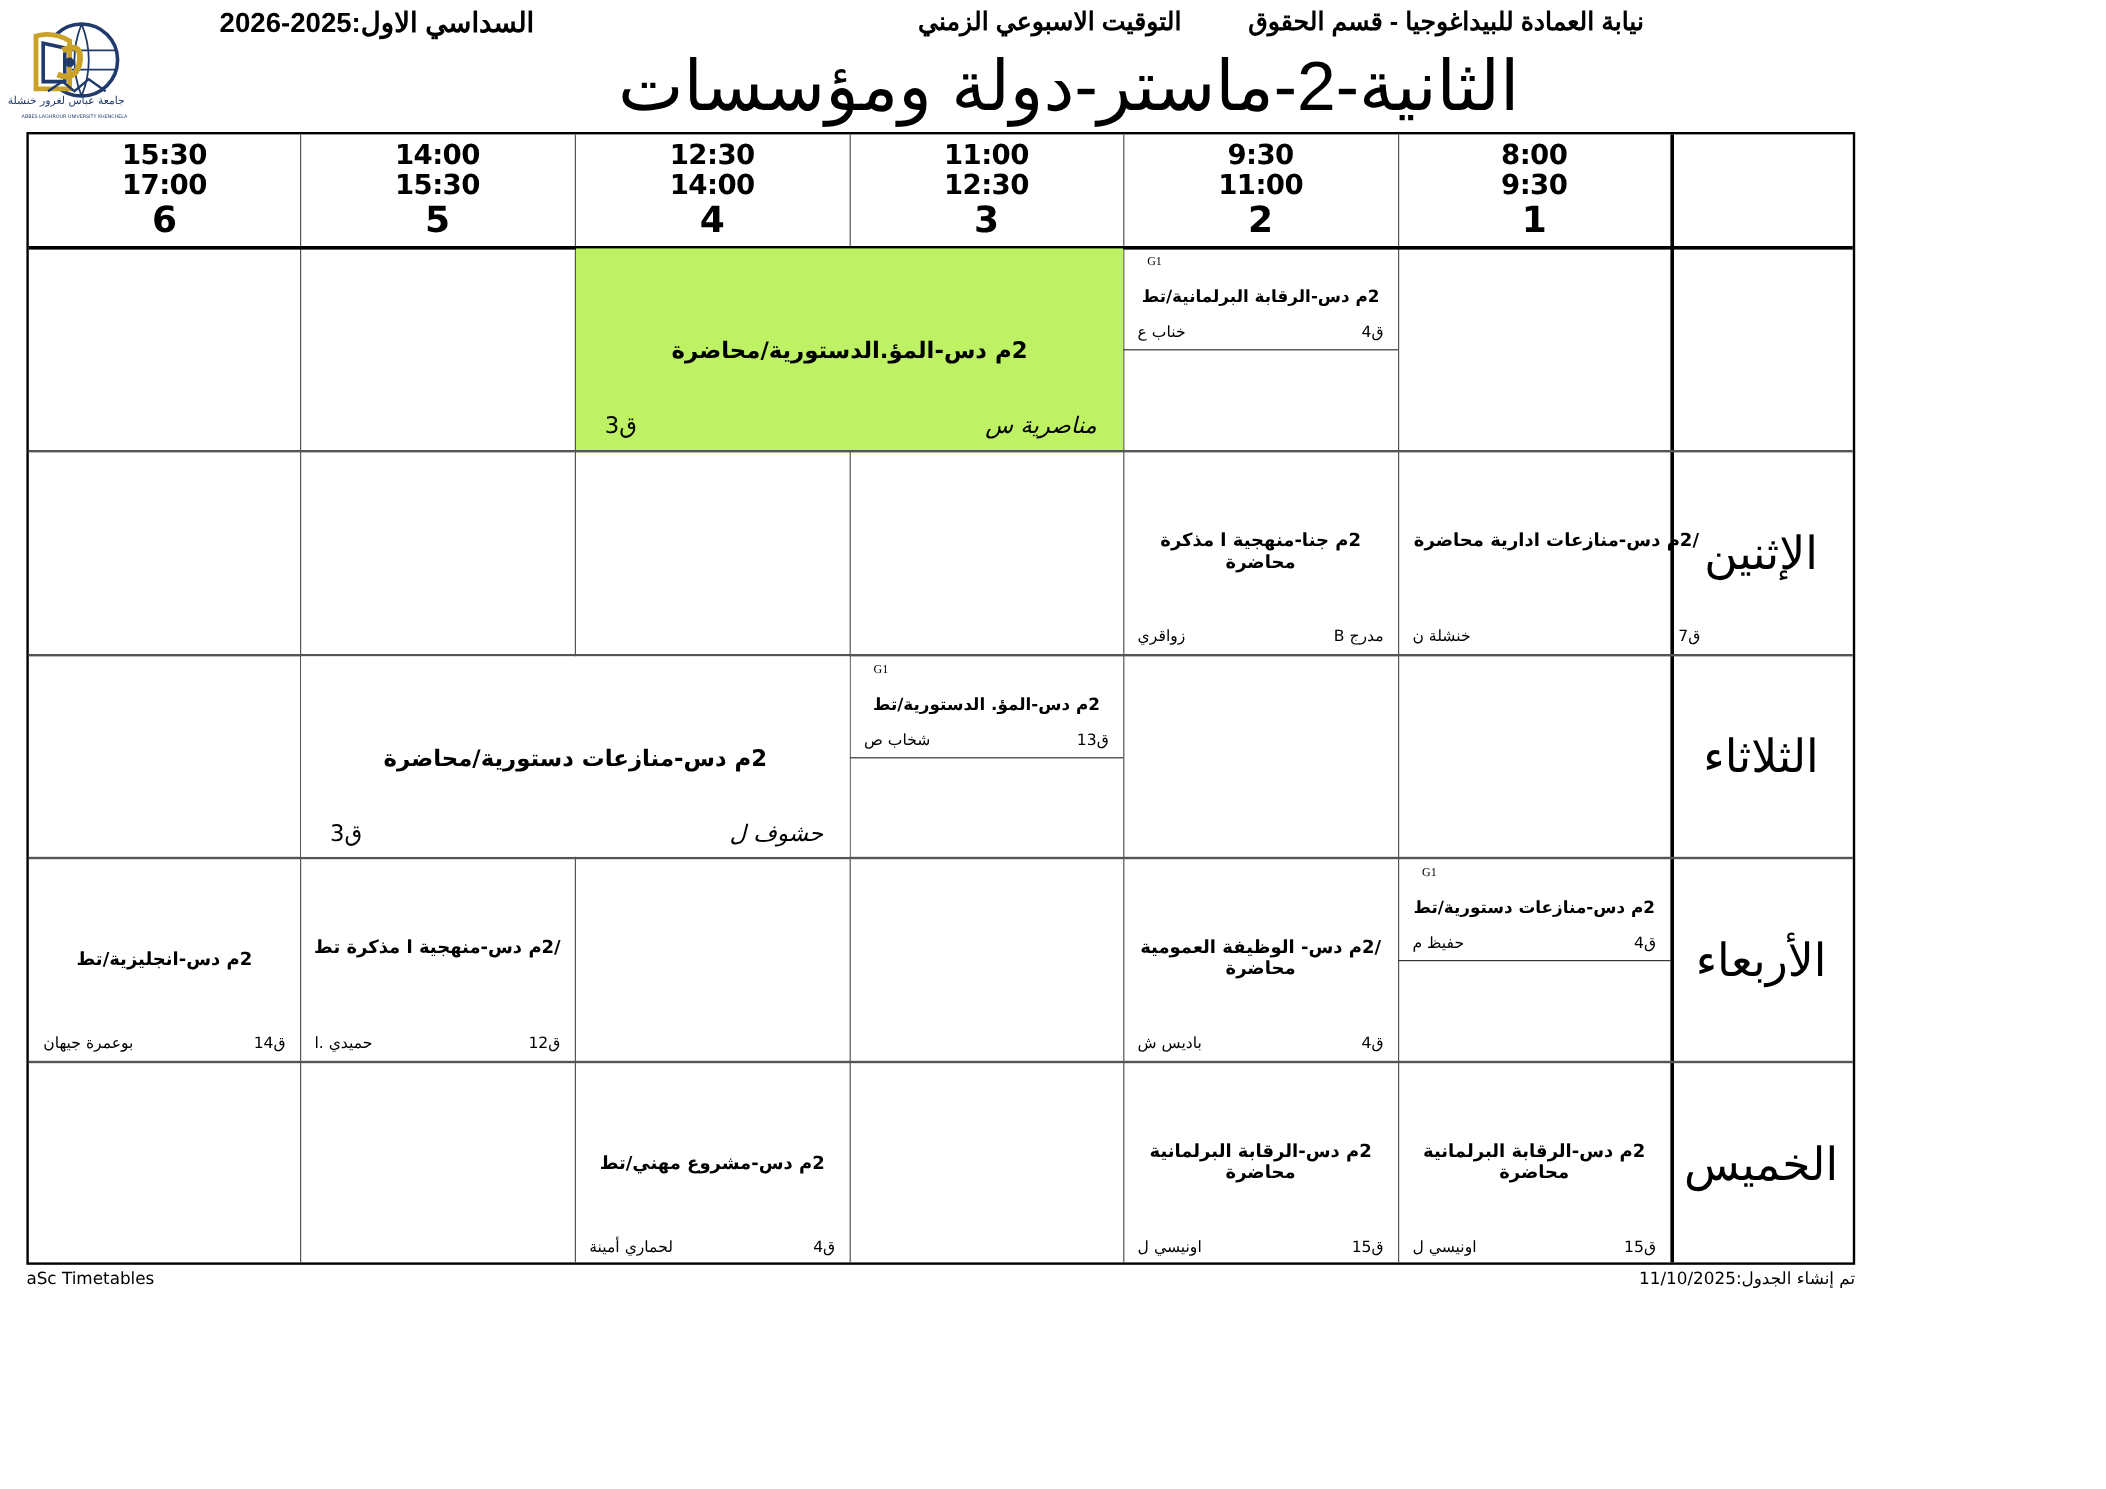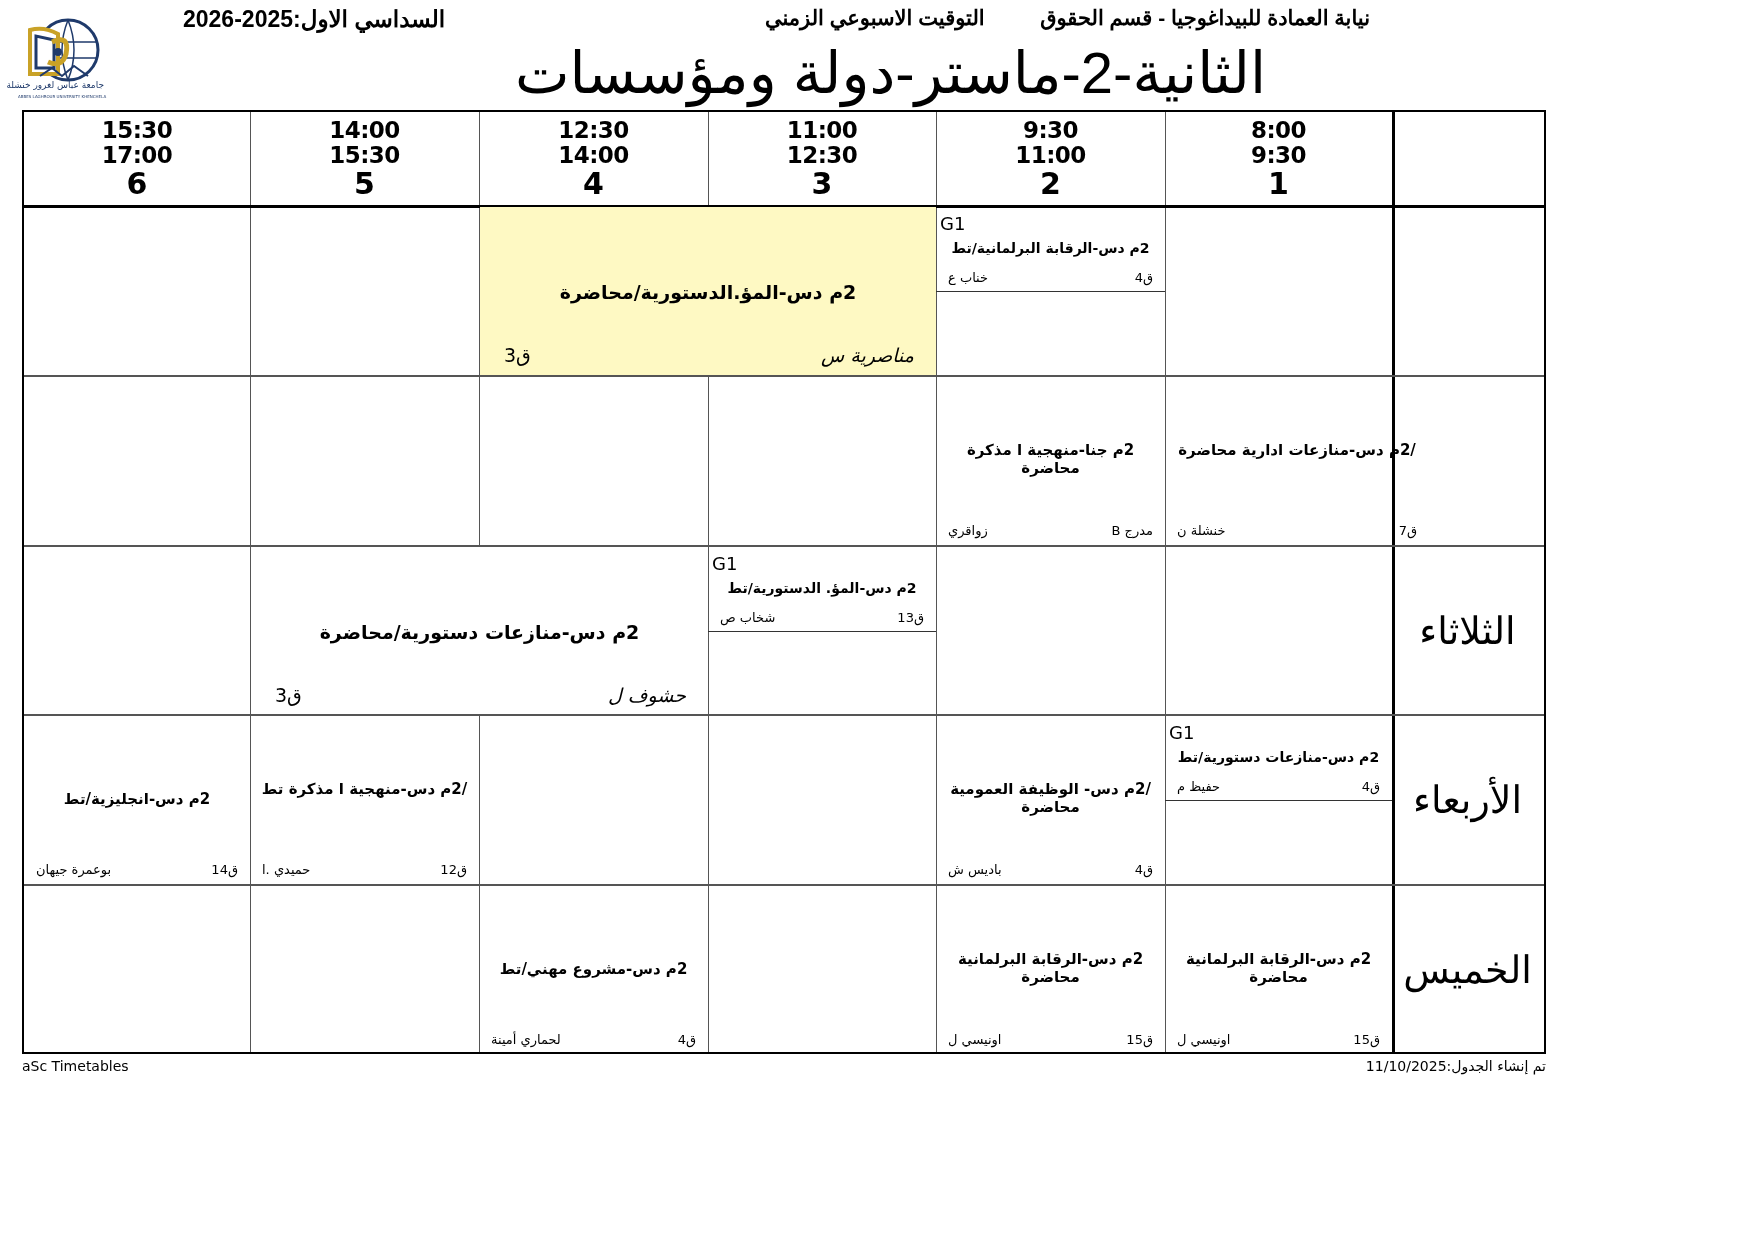--- a/index.html
+++ b/index.html
@@ -14,21 +14,21 @@
   .period-head { position:absolute; top:0; height:94px; text-align:center; font-family:"DejaVu Sans", sans-serif; font-weight:bold; line-height:1.1; }
   .period-head .t { font-size:23px; display:block; letter-spacing:-0.5px; }
   .period-head .n { font-size:30px; display:block; margin-top:-2px; }
   .day { position:absolute; right:0; width:153px; text-align:center; font-family:"Liberation Serif", serif; font-size:38px; direction:rtl; display:flex; align-items:center; justify-content:center; }
   .card { position:absolute; box-sizing:border-box; direction:rtl; font-family:"DejaVu Sans", sans-serif; }
   .card .subj { position:absolute; left:6px; right:6px; text-align:center; font-weight:bold; font-size:15px; line-height:1.2; }
   .card .subj.big { font-size:19px; }
   .card .room { position:absolute; right:12px; font-size:13px; }
   .card .teacher { position:absolute; left:12px; font-size:13px; }
   .card .room.big, .card .teacher.big { font-size:19px; }
-  .card .grp { position:absolute; left:4px; font-size:18px; direction:ltr; }
+  .card .grp { position:absolute; left:20px; font-size:10px; direction:ltr;font-family:Liberation Serif, serif; }
   .half-line { position:absolute; left:0; right:0; height:1px; background:#333; }
   .footer { font-family:"DejaVu Sans", sans-serif; font-size:14px; white-space:nowrap; }
 </style>
 </head>
 <body>
 
 <div class="abs logo">
   <svg width="86" height="92" viewBox="0 0 86 92">
     <circle cx="50" cy="38" r="30" fill="none" stroke="#1f3a6b" stroke-width="3"></circle>
     <path d="M50 8 Q62 38 50 68 M50 8 Q38 38 50 68 M22 30 L78 30 M22 46 L78 46" fill="none" stroke="#1f3a6b" stroke-width="1.5"></path>
@@ -86,33 +86,34 @@
     <span class="t">14:00</span>
       <span class="t">15:30</span>
       <span class="n">5</span>
   </div>
   <div class="period-head" style="left:0;width:226px;padding-top:6px;">
     <span class="t">15:30</span>
       <span class="t">17:00</span>
       <span class="n">6</span>
   </div>
 
+  <div class="day" style="top:265px;height:168px;">الإثنين</div>
   <div class="day" style="top:435px;height:167px;">الثلاثاء</div>
   <div class="day" style="top:604px;height:168px;">الأربعاء</div>
   <div class="day" style="top:774px;height:168px;">الخميس</div>
 
   <div class="card" style="left:912px;top:95px;width:229px;height:85px;">
     <span class="grp" style="top:6px;">G1</span>
     <span class="subj" style="top:33px;font-size:14px;">2م دس-الرقابة البرلمانية/تط</span>
     <span class="room" style="top:63px;">ق4</span>
     <span class="teacher" style="top:63px;">خناب ع</span>
     <div class="half-line" style="top:84px;"></div>
   </div>
 
-  <div class="card" style="left:456px;top:95px;width:456px;height:168px;background:#fef9c3;">
+  <div class="card" style="left:456px;top:95px;width:456px;height:168px;background:#bef264;">
     <span class="subj big" style="top:74px;">2م دس-المؤ.الدستورية/محاضرة</span>
     <span class="teacher big" style="left:auto;right:22px;top:137px;font-style:italic;">مناصرية س</span>
     <span class="room big" style="right:auto;left:24px;top:137px;">ق3</span>
   </div>
 
   <div class="card" style="left:1141px;top:265px;width:264px;height:168px;">
     <span class="subj" style="top:64px;">/2م دس-منازعات ادارية محاضرة</span>
     <span class="room" style="top:146px;">ق7</span>
     <span class="teacher" style="top:146px;">خنشلة ن</span>
   </div>

